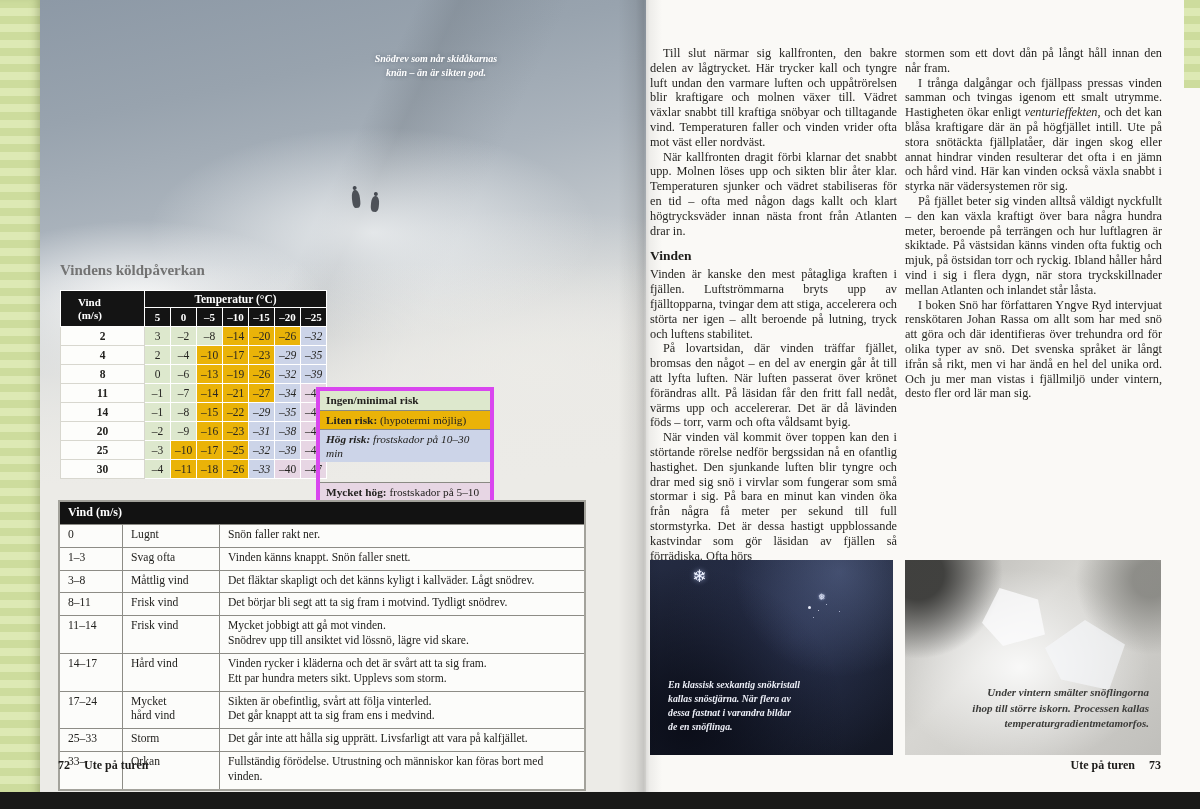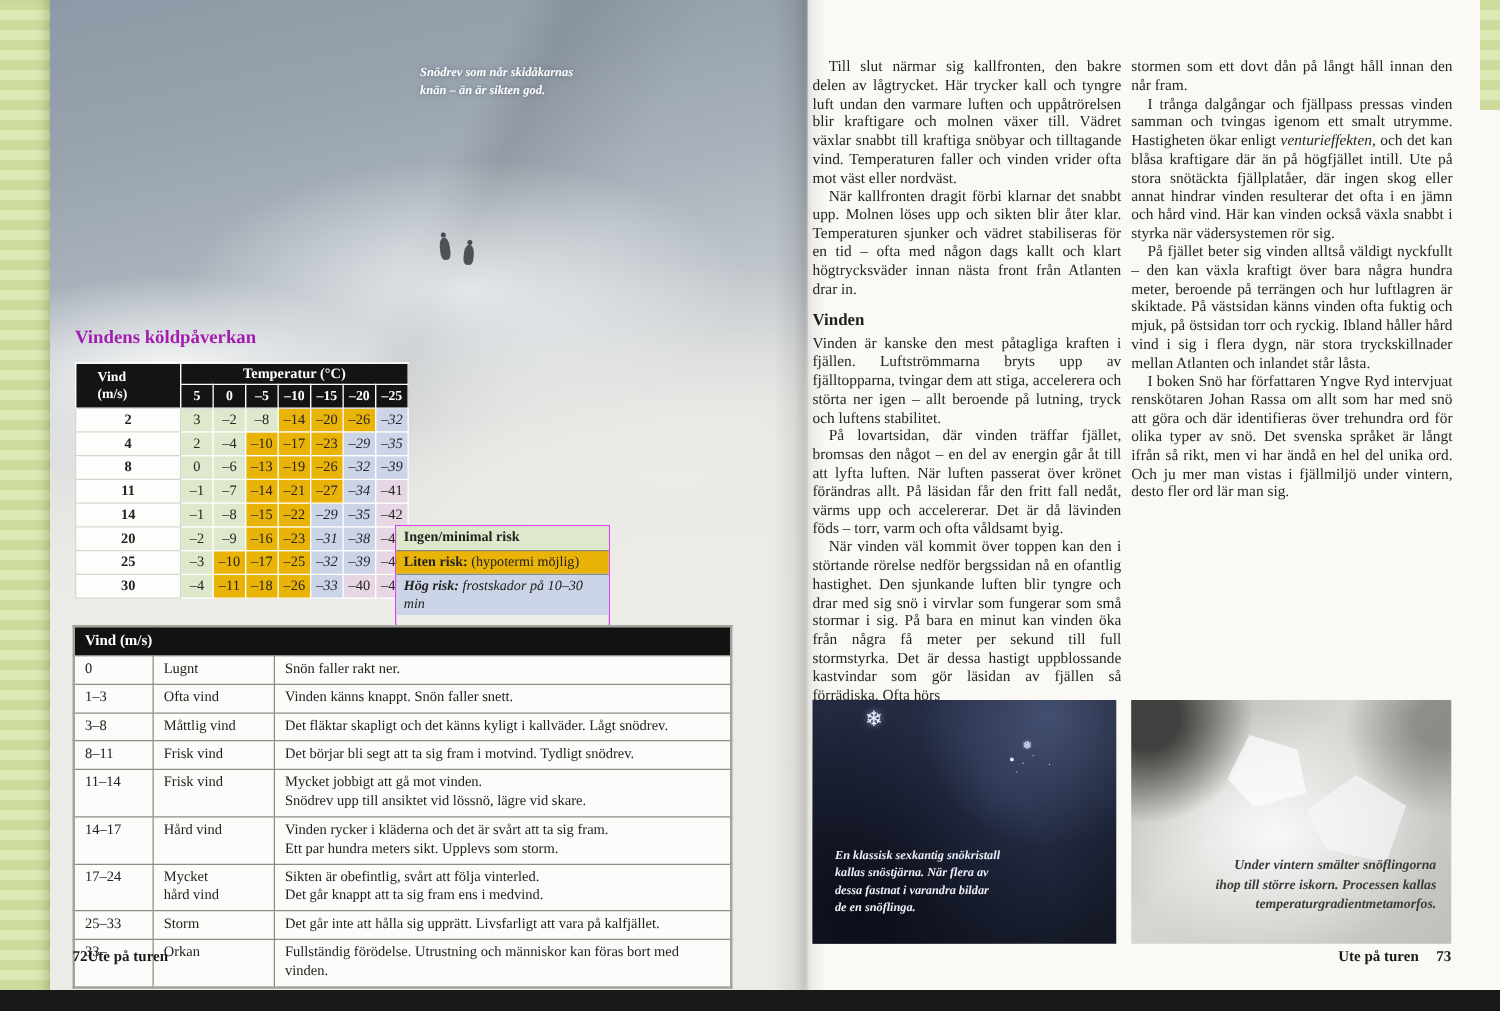--- a/index.html
+++ b/index.html
@@ -25,59 +25,59 @@
       radial-gradient(ellipse 430px 210px at 82% 74%,rgba(236,235,231,.95),rgba(236,235,231,0) 78%),
       linear-gradient(115deg,rgba(0,0,0,0) 45%,rgba(96,104,112,.25) 50%,rgba(96,104,112,.10) 57%,rgba(0,0,0,0) 63%),
       linear-gradient(168deg,#8d99a6 0%,#98a3ae 20%,#aab3bc 38%,#c2c8cd 55%,#dcdedd 72%,#ECEBE7 92%);}
   .photo-mountain::after{content:"";position:absolute;inset:0;
     background:linear-gradient(to bottom,rgba(236,235,231,0) 52%,rgba(236,235,231,.7) 76%,#ECEBE7 96%);}
   .skier{position:absolute;width:8px;height:18px;background:#3c4047;opacity:.88;
     border-radius:45% 45% 35% 35%;z-index:2;}
   .skier .head{position:absolute;left:2px;top:-4px;width:4px;height:4px;border-radius:50%;background:#343840;}
   .skier.s1{left:312px;top:190px;transform:rotate(-7deg);}
   .skier.s2{left:331px;top:196px;transform:rotate(5deg);height:16px;}
-  .photo-caption-top{position:absolute;right:90px;top:52px;z-index:3;width:220px;
-    text-align:left;font-style:italic;font-weight:bold;font-size:10px;line-height:1.4;color:#fff;
+  .photo-caption-top{position:absolute;right:100px;top:52px;z-index:3;width:220px;
+    text-align:center;font-style:italic;font-weight:bold;font-size:10px;line-height:1.4;color:#fff;
     white-space:pre-line;text-shadow:0 0 4px rgba(70,80,95,.55);}
 
-  .wc-title{position:absolute;left:20px;top:262px;z-index:10;font-size:15px;font-weight:bold;color:#a21caf;}
+  .wc-title{position:absolute;left:20px;top:262px;z-index:10;font-size:15px;font-weight:bold;color:#737373;}
 
   
   .wc-wrap{position:absolute;left:20px;top:290px;z-index:10;}
   table.wc{border-collapse:collapse;border:1px solid #b9b8b0;background:#fff;}
   table.wc th,table.wc td{border:1px solid #fff;text-align:center;font-size:11.5px;padding:0;}
   table.wc thead th{background:#141414;color:#fff;font-weight:bold;}
   table.wc .corner{width:66px;font-size:11px;line-height:1.15;white-space:pre-line;text-align:left;padding-left:17px;}
   table.wc thead .t-span{height:16px;font-size:11.5px;}
   table.wc thead .t-col{width:25px;height:18px;font-size:11px;}
   table.wc tbody th{background:#fdfdfb;color:#23221f;font-weight:bold;border:1px solid #d8d7cf;}
   table.wc tbody tr{height:19px;}
   .r-g{background:#dde8cd;}
   .r-c{background:#eab308;}
   .r-l{background:#ccd4e8;font-style:italic;}
   .r-p{background:#e7d6e4;margin-top:20px;}
 
   
-  .legend{position:absolute;left:276px;top:420px;z-index:10;width:170px;border:1px solid #d946ef;}
+  .legend{position:absolute;left:276px;top:387px;z-index:10;width:170px;border:4px solid #d946ef;}
   .legend .lrow{font-size:11.3px;line-height:1.2;padding:3px 6px 2px;border-top:1px solid #8a8a84;color:#23221f;}
   .legend .lrow:first-child{border-top:none;}
   .legend .b{font-weight:bold;}
 
   
   .bf-wrap{position:absolute;left:18px;top:500px;z-index:10;width:528px;}
   table.bf{border-collapse:collapse;width:528px;border:2px solid #a3a29b;background:#fcfcfa;}
   table.bf .bf-head th{background:#121212;color:#fff;text-align:left;font-size:12px;font-weight:bold;
       padding:3px 8px 4px;border:none;}
   table.bf td{border:1px solid #8d8c86;font-size:11.6px;line-height:1.28;vertical-align:top;
       padding:3px 8px 4px;background:#fcfcfa;white-space:pre-line;color:#23221f;}
   table.bf td.speed{width:46px;}
   table.bf td.name{width:80px;}
 
   .footer-left{position:absolute;left:18px;top:758px;z-index:10;font-size:12px;font-weight:bold;color:#1c1b19;}
-  .footer-left .num{margin-right:0;}
+  .footer-left .num{margin-right:14px;}
 
   
   .page-right{position:absolute;left:646px;top:0;width:554px;height:792px;background:#FAF9F6;}
   .col{position:absolute;top:46px;}
   .col-1{left:4px;width:247px;}
   .col-2{left:259px;width:257px;}
   .col p{margin:0;text-align:justify;font-size:12.3px;line-height:14.8px;color:#262522;}
   .col p.ind{text-indent:13px;}
   .col h3{margin:10px 0 3px;font-size:13.5px;font-weight:bold;color:#1f1e1b;}
   .col h2{margin:15px 0 7px;font-size:27px;font-weight:bold;color:#1f1e1b;letter-spacing:.3px;}
@@ -252,21 +252,21 @@
           </tr>
         </thead>
         <tbody id="bf-body">
             <tr>
               <td class="speed">0</td>
               <td class="name">Lugnt</td>
               <td class="desc">Snön faller rakt ner.</td>
             </tr>
             <tr>
               <td class="speed">1–3</td>
-              <td class="name">Ofta vind</td>
+              <td class="name">Svag ofta</td>
               <td class="desc">Vinden känns knappt. Snön faller snett.</td>
             </tr>
             <tr>
               <td class="speed">3–8</td>
               <td class="name">Måttlig vind</td>
               <td class="desc">Det fläktar skapligt och det känns kyligt i kallväder. Lågt snödrev.</td>
             </tr>
             <tr>
               <td class="speed">8–11</td>
               <td class="name">Frisk vind</td>

